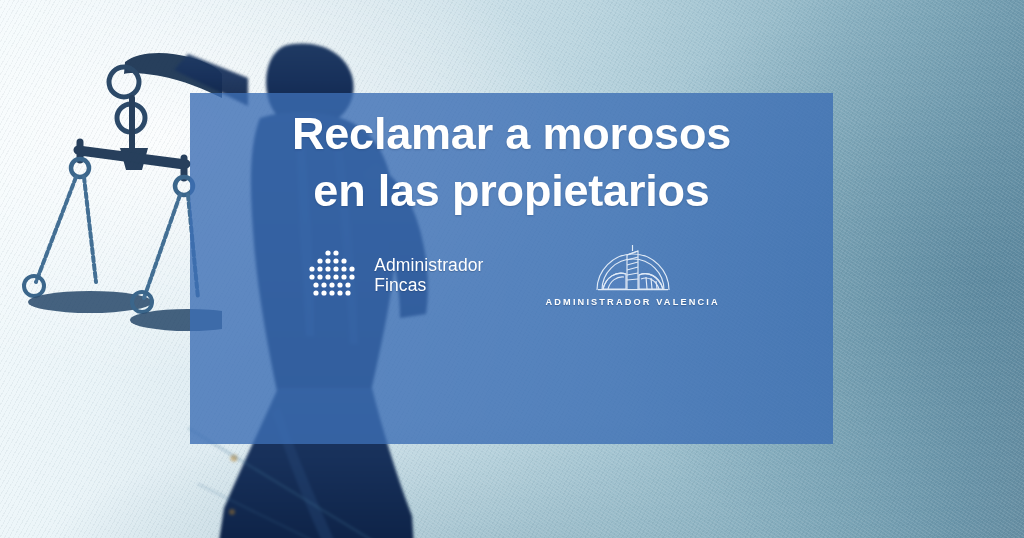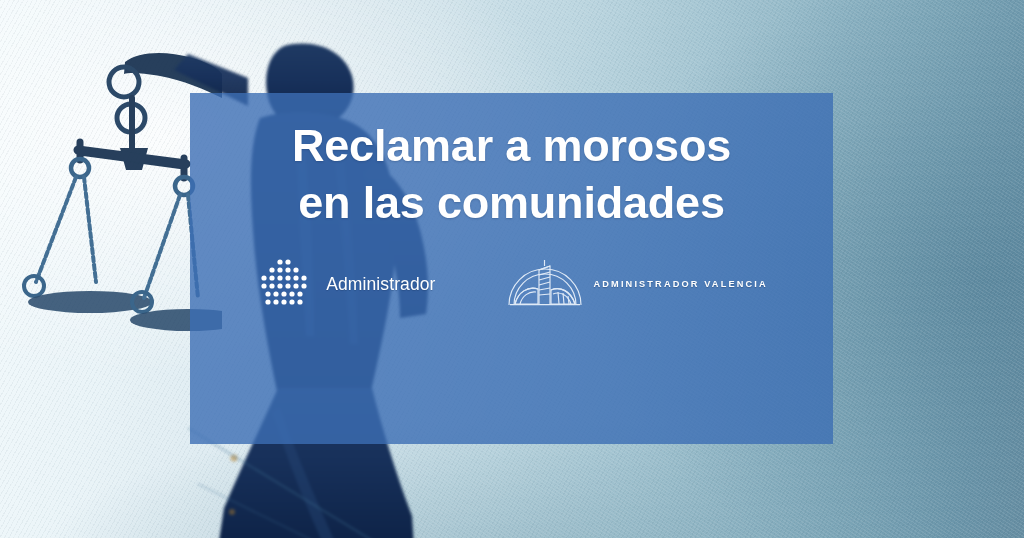--- a/index.html
+++ b/index.html
@@ -81,21 +81,21 @@
     position: absolute;
     left: 190px;
     top: 93px;
     width: 643px;
     height: 351px;
     background: rgba(60,110,180,0.80);
     display: flex;
     flex-direction: column;
     align-items: center;
     justify-content: flex-start;
-    padding-top: 24px;
+    padding-top: 12px;
   }
 
   .headline {
     margin: 0;
     width: 100%;
     text-align: center;
     color: #ffffff;
     font-size: 45px;
     line-height: 57px;
     font-weight: 700;
@@ -129,21 +129,21 @@
     font-size: 17.5px;
     line-height: 20.5px;
     font-weight: 400;
     letter-spacing: 0.1px;
     text-shadow: 0 1px 1px rgba(20,45,85,0.3);
   }
   .afc-text span { display: block; }
 
   .logo-av {
     display: flex;
-    flex-direction: row;
+    flex-direction: column;
     align-items: center;
     gap: 2px;
   }
   .av-mark {
     width: 94px;
     height: 52px;
   }
   .av-mark svg { display: block; width: 100%; height: 100%; }
   .av-text {
     color: #ffffff;
@@ -232,21 +232,21 @@
       <circle cx="104" cy="524" r="3" fill="#a8792f" opacity="0.5"></circle>
       <path d="M60 440 L250 556" stroke="#3f6f92" stroke-width="2" opacity="0.35" fill="none"></path>
       <path d="M70 496 L200 560" stroke="#3f6f92" stroke-width="1.6" opacity="0.28" fill="none"></path>
     </svg>
   </div>
 
   <div class="panel">
 
     <h1 class="headline">
       <span>Reclamar a morosos</span>
-      <span>en las comunidades</span>
+      <span>en las propietarios</span>
     </h1>
 
     <div class="logos">
 
       <div class="logo-afc">
         <span class="afc-mark">
           <svg viewBox="0 0 58 58" xmlns="http://www.w3.org/2000/svg">
             <g fill="#ffffff">
 
               <circle cx="25" cy="7" r="2.6"></circle>
@@ -280,20 +280,21 @@
               <circle cx="13" cy="47" r="2.6"></circle>
                 <circle cx="21" cy="47" r="2.6"></circle>
               <circle cx="29" cy="47" r="2.6"></circle>
                 <circle cx="37" cy="47" r="2.6"></circle>
               <circle cx="45" cy="47" r="2.6"></circle>
             </g>
           </svg>
         </span>
         <span class="afc-text">
           <span>Administrador</span>
+          <span>Fincas</span>
         </span>
       </div>
 
       <div class="logo-av">
         <span class="av-mark">
           <svg viewBox="0 0 94 52" xmlns="http://www.w3.org/2000/svg">
             <g fill="none" stroke="#e8f0fa" stroke-width="1.15" opacity="0.95">
 
               <path d="M11 47 A36 36 0 0 1 83 47"></path>
 

